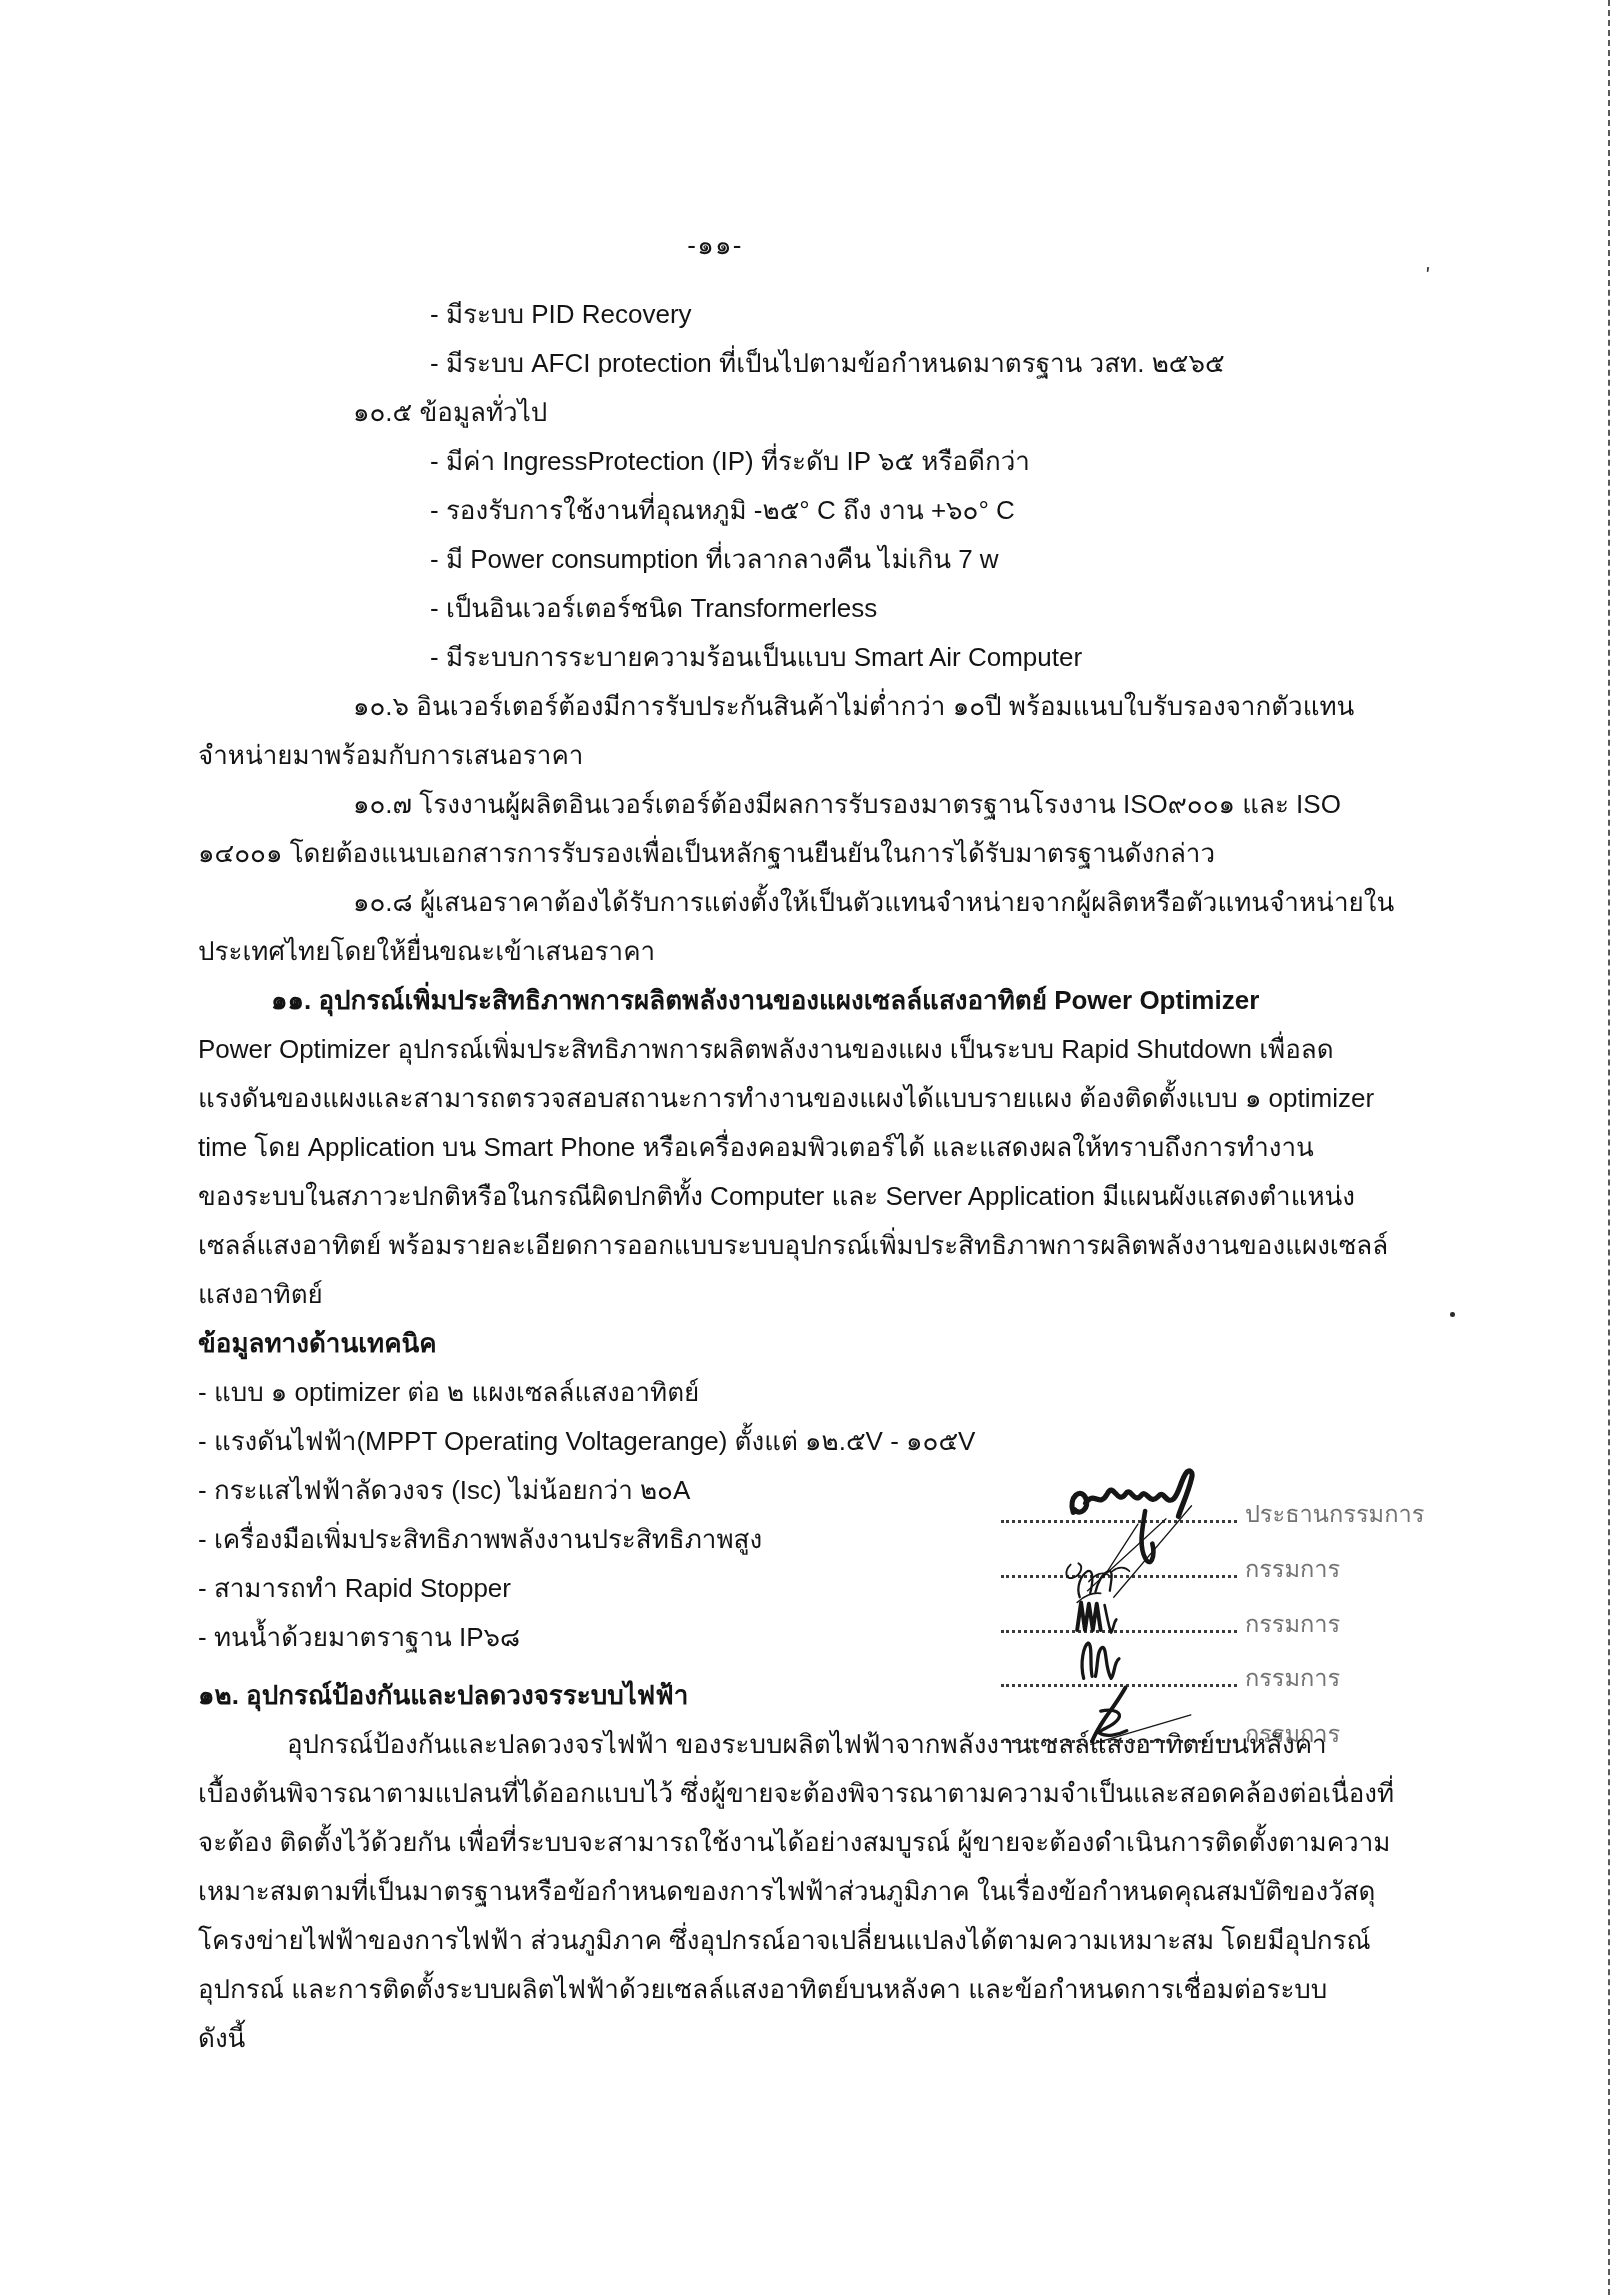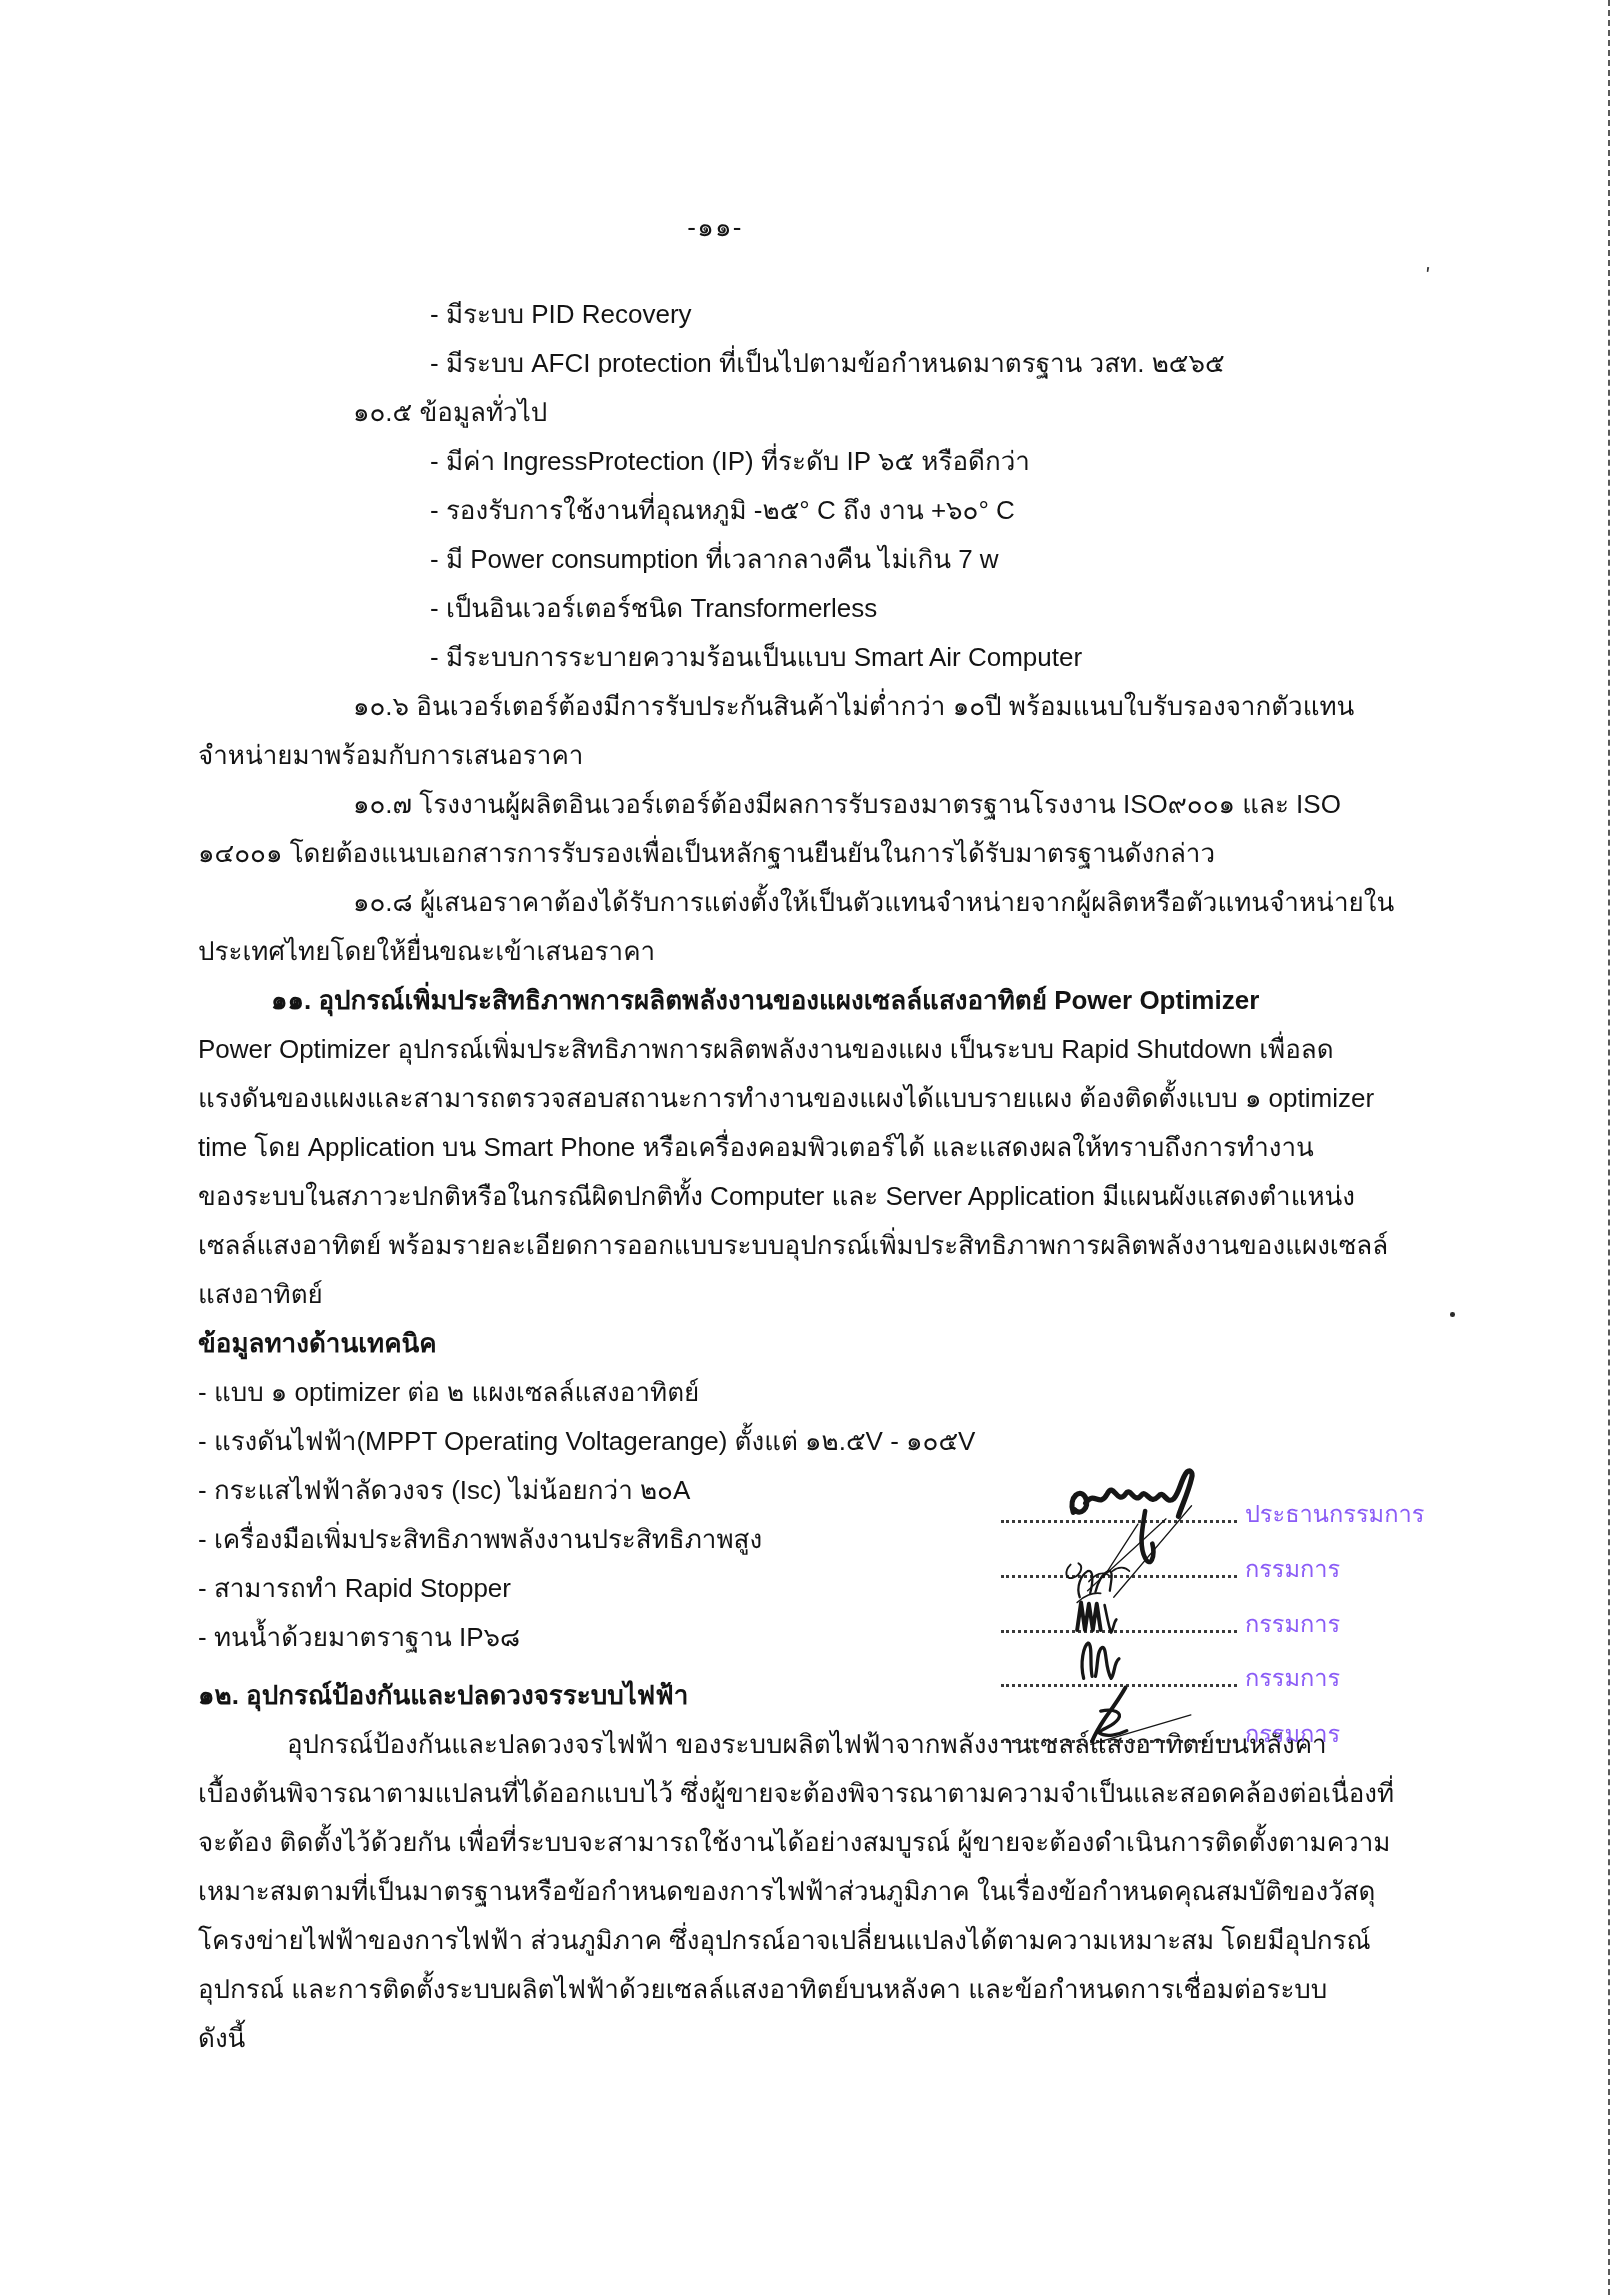--- a/index.html
+++ b/index.html
@@ -6,21 +6,21 @@
   .page{
     position:relative;
     width:1624px;height:2295px;
     background:#ffffff;
     overflow:hidden;
     font-family:"Liberation Sans", sans-serif;
     color:#141414;
   }
   
   .page-number{
-    position:absolute;top:206px;left:0;width:1430px;
+    position:absolute;top:224px;left:0;width:1430px;
     text-align:center;font-size:26px;letter-spacing:1.3px;
   }
   
   .doc-body{
     position:absolute;top:290px;left:0;width:1624px;
   }
   .line{
     height:49px;line-height:49px;
     font-size:26px;white-space:nowrap;overflow:hidden;
   }
@@ -36,21 +36,21 @@
   .sig-row{
     position:absolute;left:1001px;width:497px;
     display:flex;align-items:flex-end;
   }
   .sig-row .dots{
     display:inline-block;width:236px;height:6.5px;
     border-bottom:3.3px dotted #3a3a3a;
   }
   .sig-row .sig-label{
     font-size:23.6px;line-height:26px;padding-left:7.9px;
-    white-space:nowrap;color:#8b5cf6;
+    white-space:nowrap;color:#737373;
     position:relative;top:3.9px;
   }
   .sig-row:nth-child(1){top:1497px;}
   .sig-row:nth-child(2){top:1552px;}
   .sig-row:nth-child(3){top:1607px;}
   .sig-row:nth-child(4){top:1661px;}
   .sig-row:nth-child(5){top:1717px;}
   
   .sig-svg{position:absolute;left:949px;top:1406px;width:523px;height:393px;}
   .sig-svg path{fill:none;stroke:#161616;stroke-linecap:round;stroke-linejoin:round;}

